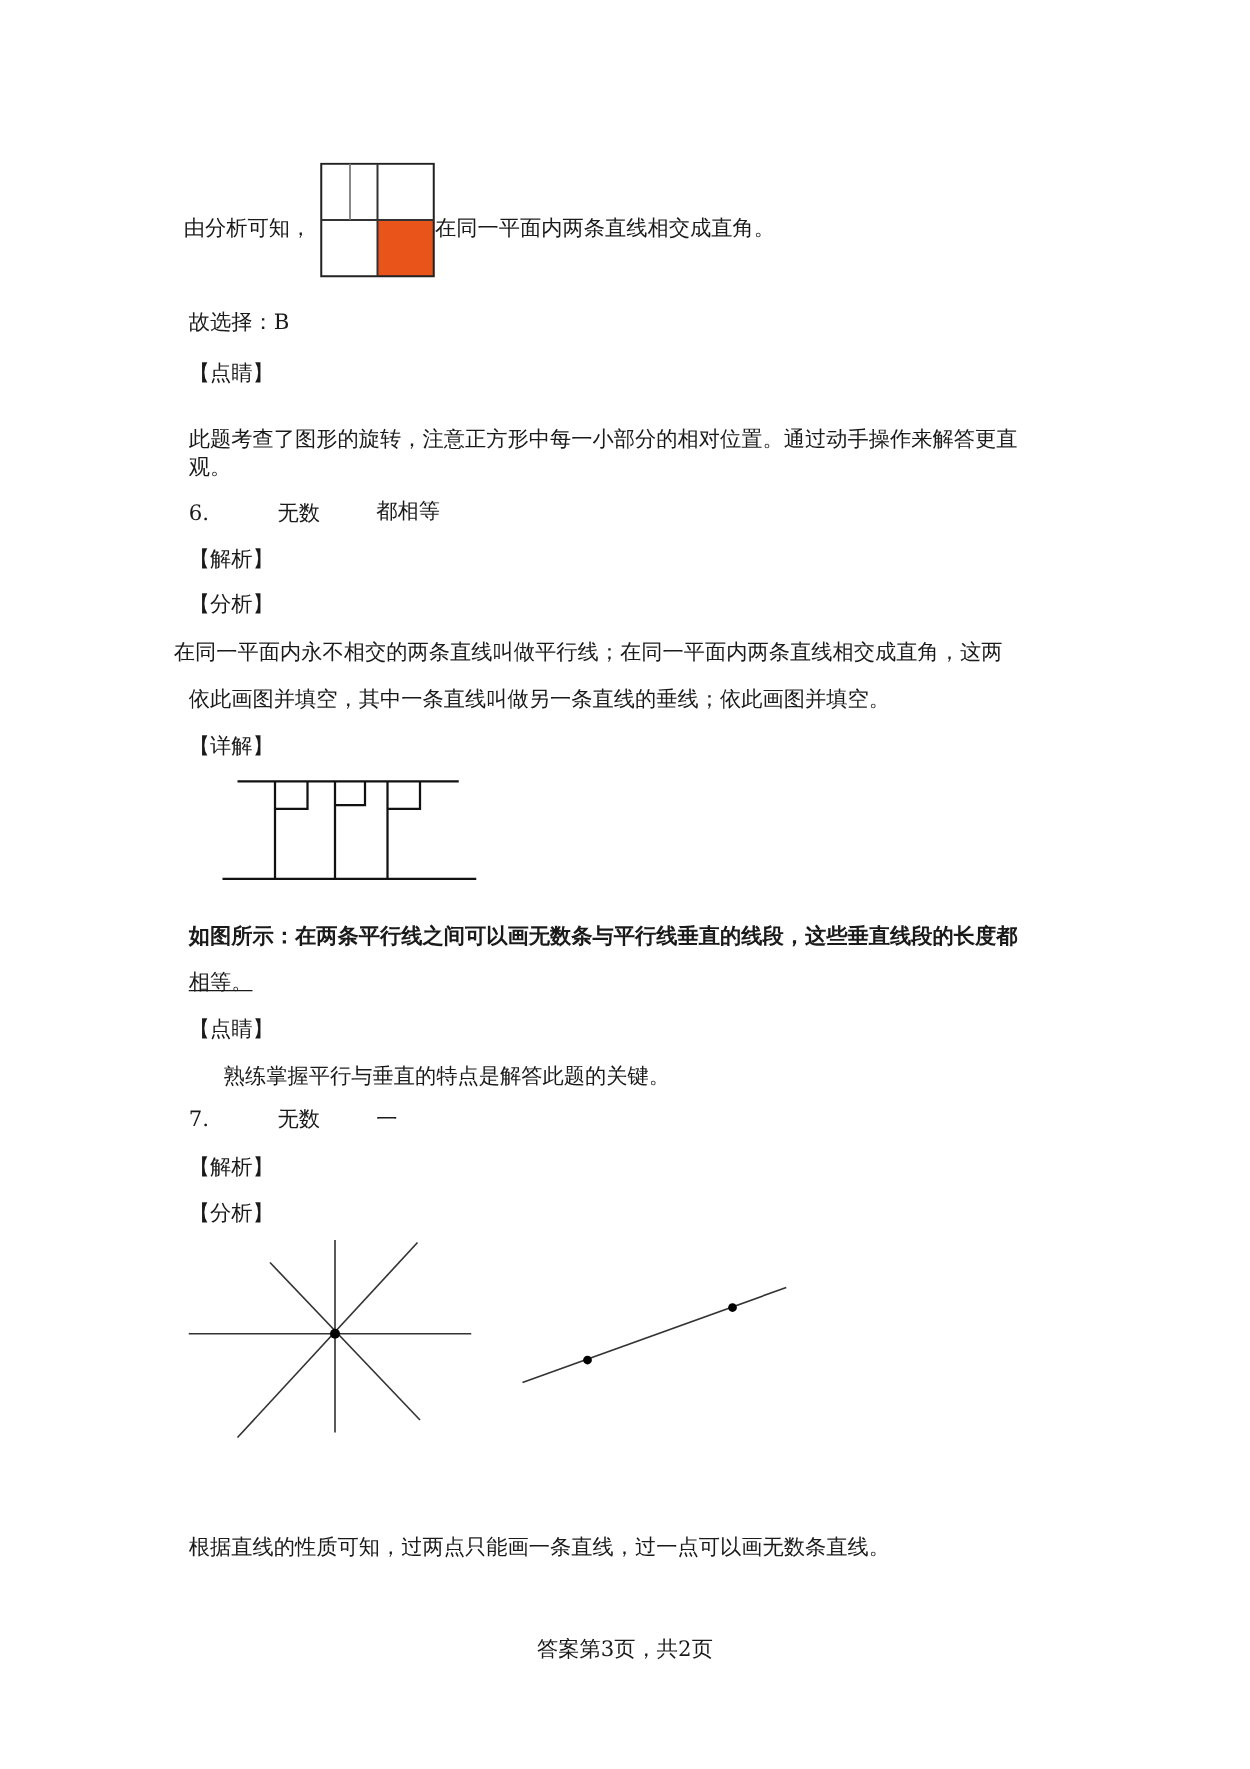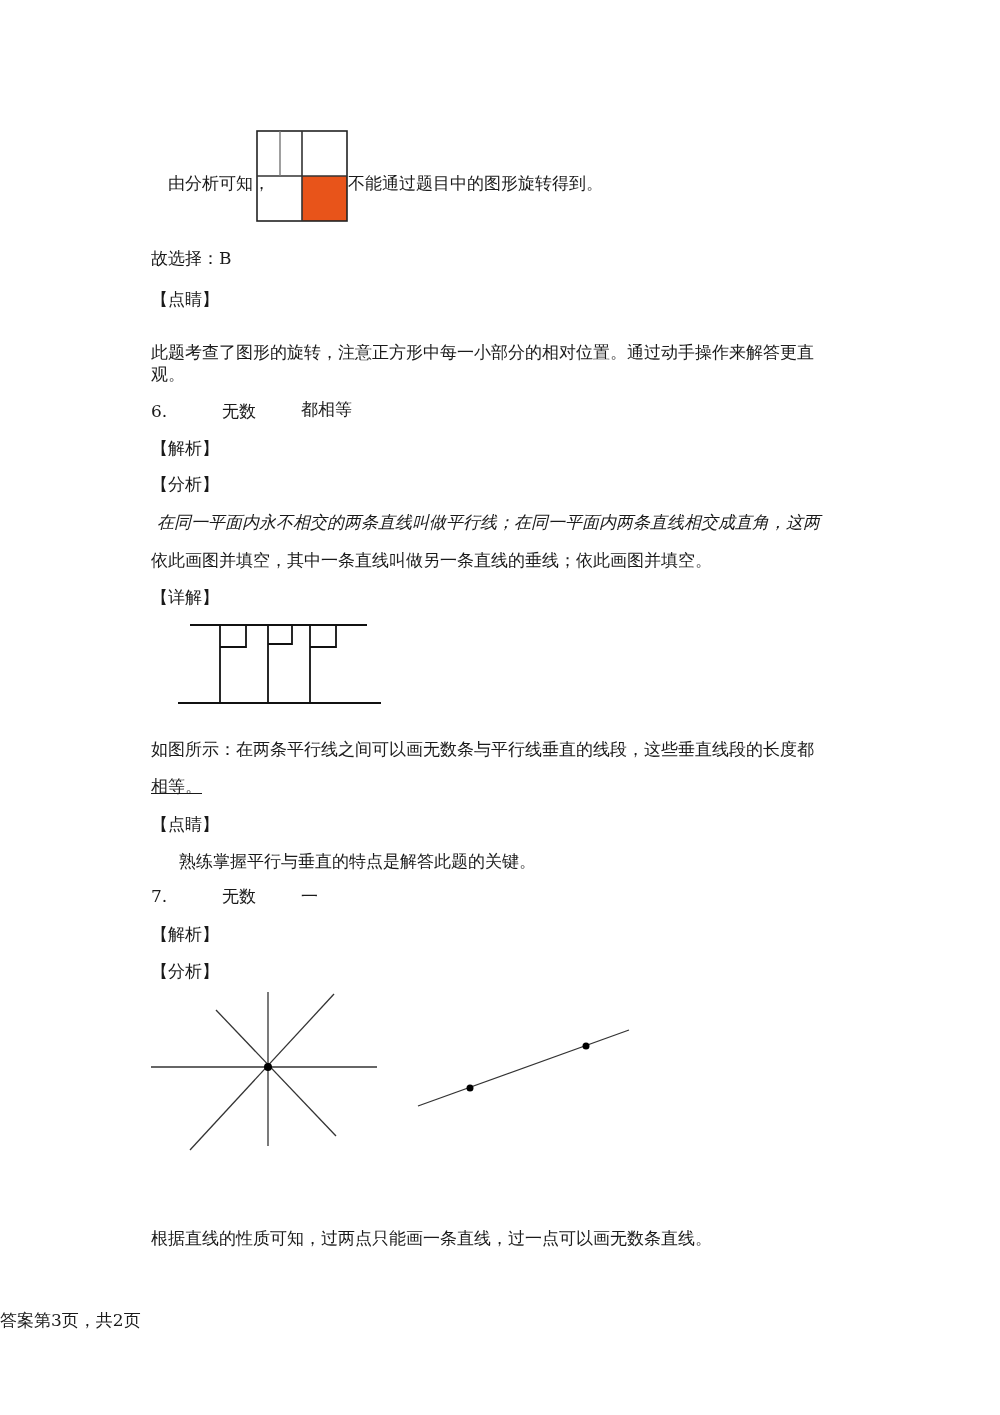--- a/index.html
+++ b/index.html
@@ -5,62 +5,62 @@
   html, body { margin: 0; padding: 0; background: #ffffff; }
   body { width: 1000px; height: 1415px; position: relative; overflow: hidden;
          font-family: "DejaVu Serif", "Liberation Serif", serif; color: #1a1a1a; }
   .t { position: absolute; font-size: 17px; line-height: 20px; white-space: nowrap; }
   .fig { position: absolute; }
   svg { display: block; }
 </style>
 </head>
 <body>
 
-<div class="t" style="left:168px; top:173px;">由分析可知，</div>
+<div class="t" style="left:147px; top:173px;">由分析可知，</div>
 <div class="fig" style="left:256px; top:130px;">
   <svg width="93" height="93" viewBox="0 0 93 93">
     <rect x="46" y="46" width="45" height="45" fill="#E8541A"></rect>
     <rect x="1" y="1" width="90" height="90" fill="none" stroke="#222" stroke-width="1.6"></rect>
     <line x1="46" y1="1" x2="46" y2="91" stroke="#333" stroke-width="1.6"></line>
     <line x1="1" y1="46" x2="91" y2="46" stroke="#333" stroke-width="1.6"></line>
     <line x1="24" y1="1" x2="24" y2="46" stroke="#777" stroke-width="1.4"></line>
   </svg>
 </div>
-<div class="t" style="left:348px; top:173px;">不能通过题目中的图形旋转得到。</div>
+<div class="t" style="left:348px; top:173px;">在同一平面内两条直线相交成直角。</div>
 
 <div class="t" style="left:151px; top:248px;">故选择：B</div>
 <div class="t" style="left:151px; top:289px;">【点睛】</div>
 <div class="t" style="left:151px; top:342px;text-align:right;">此题考查了图形的旋转，注意正方形中每一小部分的相对位置。通过动手操作来解答更直</div>
 <div class="t" style="left:151px; top:364px;">观。</div>
 
 <div class="t" style="left:151px; top:401px;">6.</div>
 <div class="t" style="left:222px; top:401px;">无数</div>
 <div class="t" style="left:301px; top:401px;font-family:Liberation Mono, monospace;">都相等</div>
 <div class="t" style="left:151px; top:438px;">【解析】</div>
 <div class="t" style="left:151px; top:474px;">【分析】</div>
-<div class="t" style="left:157px; top:512px;font-style:italic;">在同一平面内永不相交的两条直线叫做平行线；在同一平面内两条直线相交成直角，这两</div>
+<div class="t" style="left:139px; top:512px;">在同一平面内永不相交的两条直线叫做平行线；在同一平面内两条直线相交成直角，这两</div>
 <div class="t" style="left:151px; top:550px;">依此画图并填空，其中一条直线叫做另一条直线的垂线；依此画图并填空。</div>
 <div class="t" style="left:151px; top:587px;">【详解】</div>
 
 <div class="fig" style="left:170px; top:615px;">
   <svg width="220" height="95" viewBox="0 0 220 95">
     <g stroke="#111" stroke-width="1.8" fill="none">
       <line x1="20" y1="10" x2="197" y2="10"></line>
       <line x1="8" y1="88" x2="211" y2="88"></line>
       <line x1="50" y1="10" x2="50" y2="88"></line>
       <polyline points="50,32 76,32 76,10"></polyline>
       <line x1="98" y1="10" x2="98" y2="88"></line>
       <polyline points="98,29 122,29 122,10"></polyline>
       <line x1="140" y1="10" x2="140" y2="88"></line>
       <polyline points="140,32 166,32 166,10"></polyline>
     </g>
   </svg>
 </div>
 
-<div class="t" style="left:151px; top:739px;">如图所示：在两条平行线之间可以画无数条与平行线垂直的线段，这些垂直线段的长度都</div>
+<div class="t" style="left:151px; top:739px;font-weight:bold;">如图所示：在两条平行线之间可以画无数条与平行线垂直的线段，这些垂直线段的长度都</div>
 <div class="t" style="left:151px; top:776px;text-decoration:underline;">相等。</div>
 <div class="t" style="left:151px; top:814px;">【点睛】</div>
 <div class="t" style="left:151px; top:851px;margin-left:28px;">熟练掌握平行与垂直的特点是解答此题的关键。</div>
 
 <div class="t" style="left:151px; top:886px;">7.</div>
 <div class="t" style="left:222px; top:886px;">无数</div>
 <div class="t" style="left:301px; top:886px;">一</div>
 <div class="t" style="left:151px; top:924px;">【解析】</div>
 <div class="t" style="left:151px; top:961px;">【分析】</div>
 
@@ -74,13 +74,13 @@
       <line x1="278" y1="121" x2="489" y2="45"></line>
     </g>
     <circle cx="128" cy="82" r="4" fill="#000"></circle>
     <circle cx="330" cy="103" r="3.5" fill="#000"></circle>
     <circle cx="446" cy="61" r="3.5" fill="#000"></circle>
   </svg>
 </div>
 
 <div class="t" style="left:151px; top:1228px;text-align:center;">根据直线的性质可知，过两点只能画一条直线，过一点可以画无数条直线。</div>
 
-<div class="t" style="left:0; width:1000px; top:1310px;">答案第3页，共2页</div>
+<div class="t" style="left:0; width:1000px; text-align:center; top:1310px;">答案第3页，共2页</div>
 
 </body></html>

